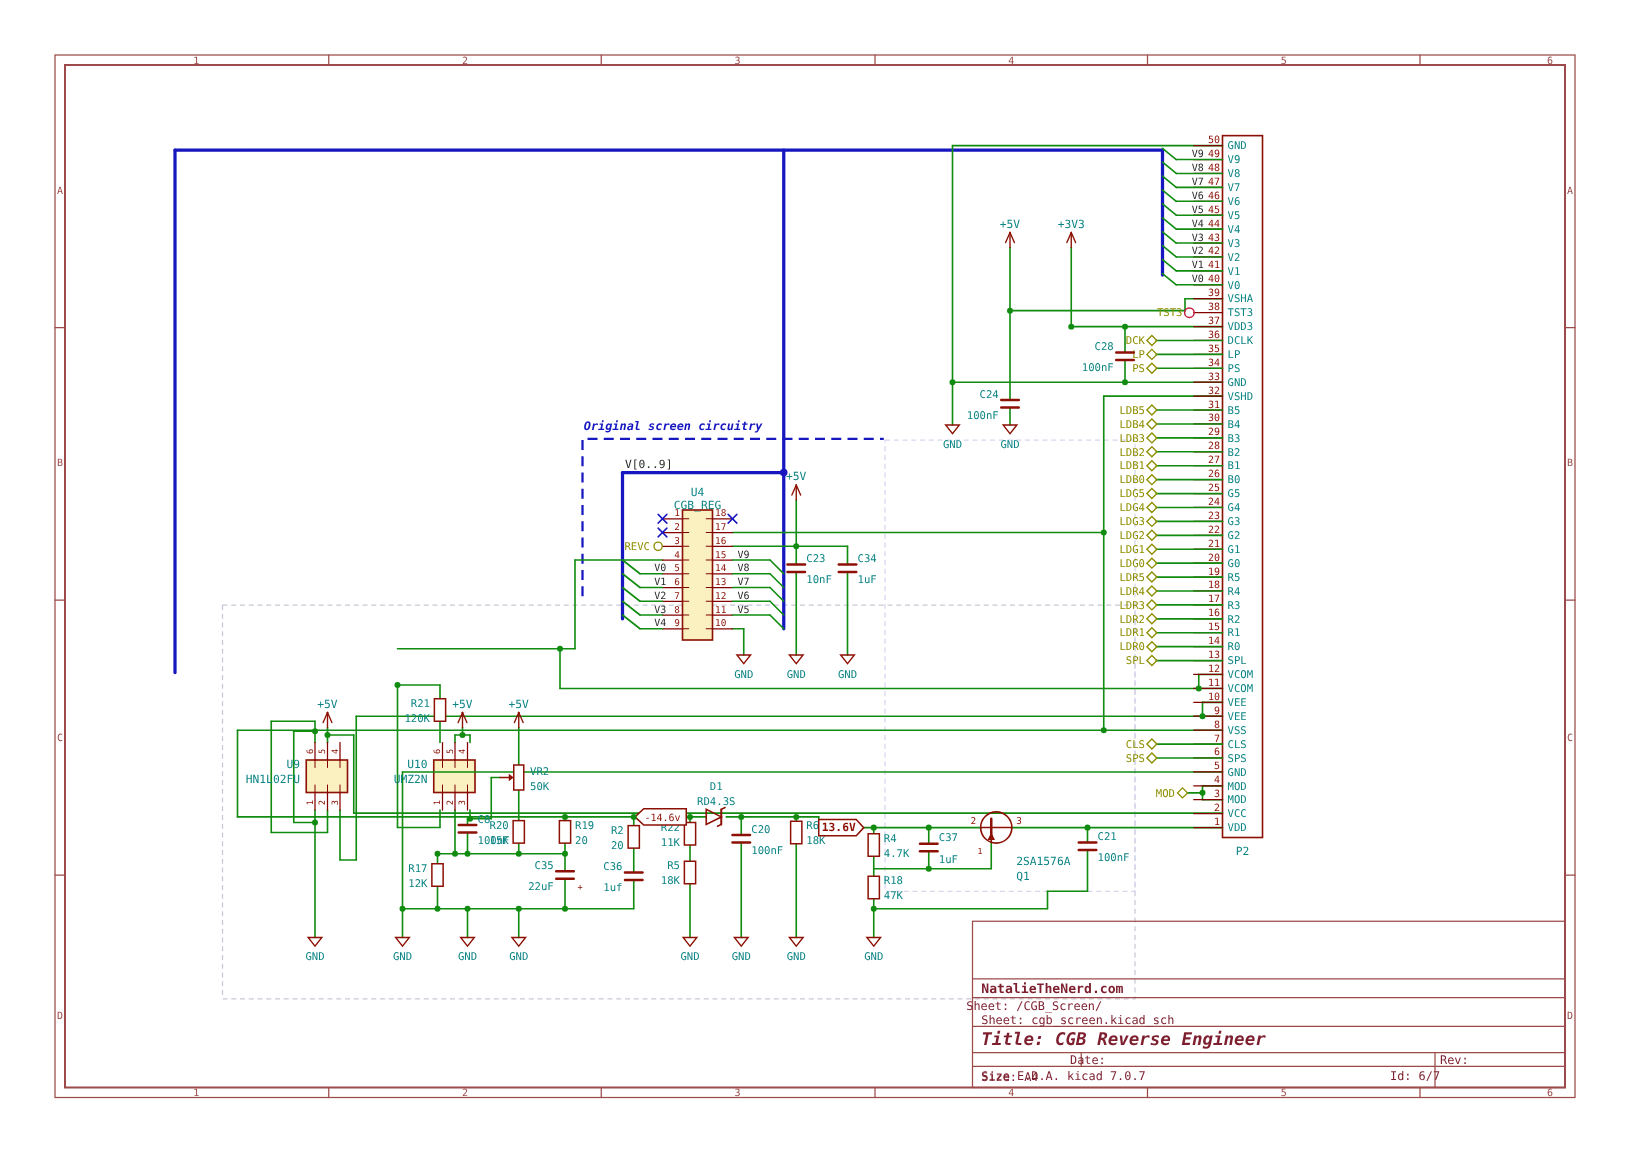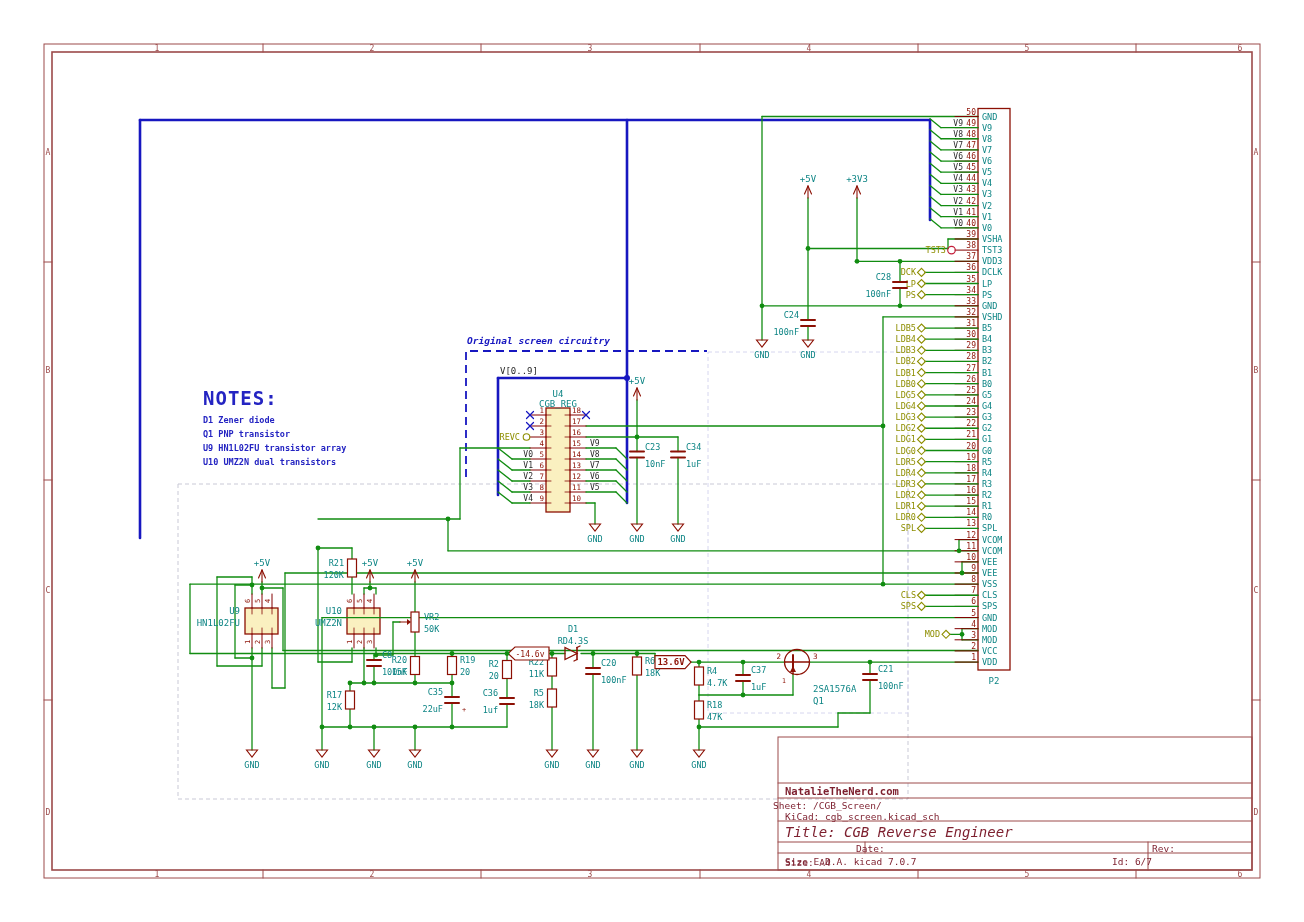--- a/index.html
+++ b/index.html
@@ -5,21 +5,21 @@
   html,body{margin:0;padding:0;background:#fff;}
   #sheet{position:relative;width:1304px;height:922px;background:#ffffff;overflow:hidden;
          font-family:"DejaVu Sans Mono",monospace;}
   #schsvg{position:absolute;left:0;top:0;}
   .ov{position:absolute;white-space:nowrap;}
   #notes{color:#2424c2;}
   #notes .nh{font-size:19px;font-weight:bold;letter-spacing:1px;}
   #notes .nl{font-size:8.5px;font-weight:bold;line-height:14px;}
   .tb{color:#7d1f2e;font-size:9.5px;}
   .tb.b{font-weight:normal;}
-  .tb.t{font-size:14px;font-weight:normal;font-style:italic;text-align:right;}
+  .tb.t{font-size:14px;font-weight:bold;font-style:italic;text-align:right;}
   .tb.u{font-size:10.5px;font-weight:bold;}
 </style>
 </head>
 <body>
 
 <div id="sheet">
   <svg id="schsvg" width="1304" height="922">
       <g>
         <rect x="178" y="484" width="730" height="315" fill="none" stroke="#c9c9d6" stroke-width="1" stroke-dasharray="4 3"></rect>
         <rect x="708" y="352" width="200" height="361" fill="none" stroke="#d6d6ef" stroke-width="1" stroke-dasharray="4 3"></rect>
@@ -844,30 +844,23 @@
         <line x1="778" y1="783" x2="1252" y2="783" stroke="#9c4a4a" stroke-width="1" stroke-linecap="round"></line>
         <line x1="778" y1="798" x2="1252" y2="798" stroke="#9c4a4a" stroke-width="1" stroke-linecap="round"></line>
         <line x1="778" y1="821" x2="1252" y2="821" stroke="#9c4a4a" stroke-width="1" stroke-linecap="round"></line>
         <line x1="778" y1="842" x2="1252" y2="842" stroke="#9c4a4a" stroke-width="1" stroke-linecap="round"></line>
         <line x1="778" y1="853" x2="1252" y2="853" stroke="#9c4a4a" stroke-width="1" stroke-linecap="round"></line>
         <line x1="865" y1="842" x2="865" y2="853" stroke="#9c4a4a" stroke-width="1" stroke-linecap="round"></line>
         <line x1="1148" y1="842" x2="1148" y2="870" stroke="#9c4a4a" stroke-width="1" stroke-linecap="round"></line>
       </g>
     </svg>
 
-  <div id="notes" class="ov" style="left:203px;top:387px;">
-    <div class="nh">NOTES:</div>
-    <div class="nl" style="margin-top:4px;">D1 Zener diode</div>
-    <div class="nl">Q1 PNP transistor</div>
-    <div class="nl">U9 HN1L02FU transistor array</div>
-    <div class="nl">U10 UMZ2N dual transistors</div>
-  </div>
 
   <div class="ov tb u" style="left:785px;top:785px;">NatalieTheNerd.com</div>
   <div class="ov tb" style="left:773px;top:800px;">Sheet: /CGB_Screen/</div>
-  <div class="ov tb" style="left:785px;top:811px;">KiCad: cgb_screen.kicad_sch</div>
+  <div class="ov tb" style="left:785px;top:811px;">Sheet: cgb_screen.kicad_sch</div>
   <div class="ov tb t" style="left:785px;top:824px;">Title: CGB Reverse Engineer</div>
   <div class="ov tb" style="left:785px;top:843px;margin-top:14px;">Size: A4</div>
   <div class="ov tb" style="left:856px;top:843px;">Date: </div>
   <div class="ov tb b" style="left:1152px;top:843px;">Rev: </div>
   <div class="ov tb" style="left:785px;top:856px;">Size E.D.A.  kicad 7.0.7</div>
   <div class="ov tb" style="left:1112px;top:856px;">Id: 6/7</div>
 </div>
 
 </body></html>

